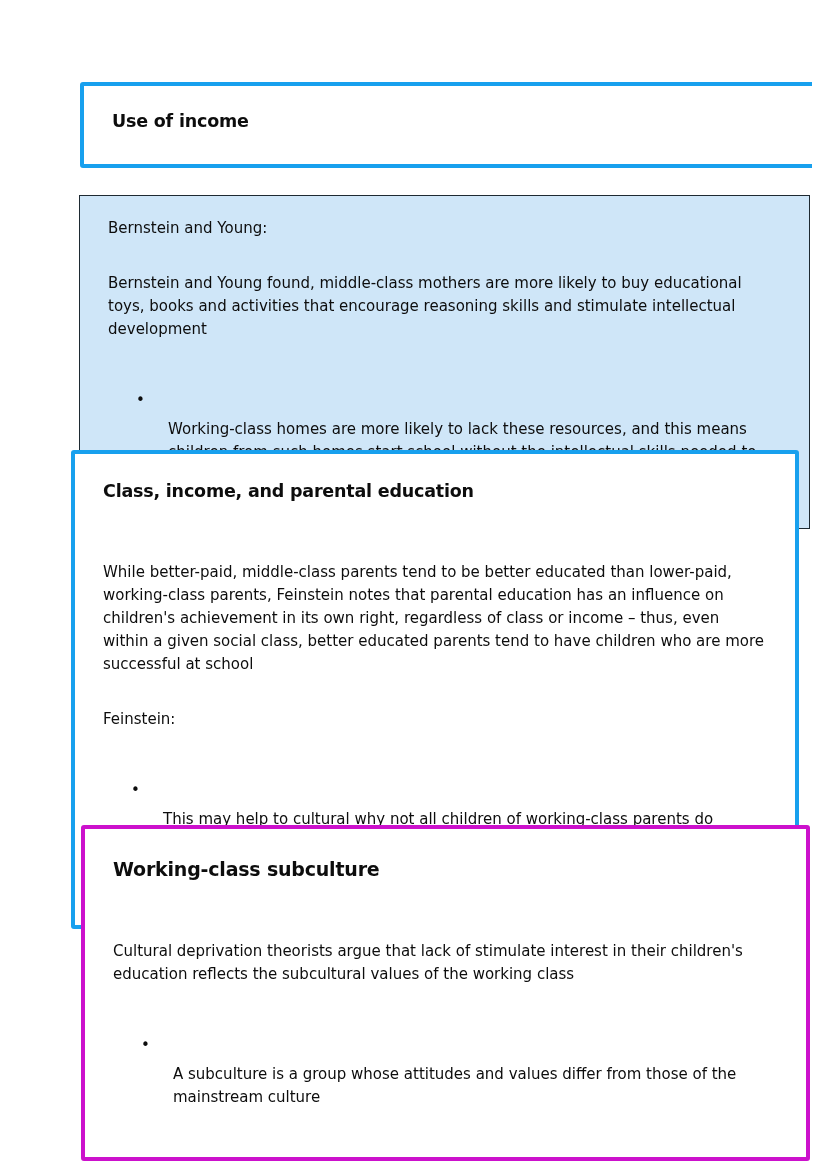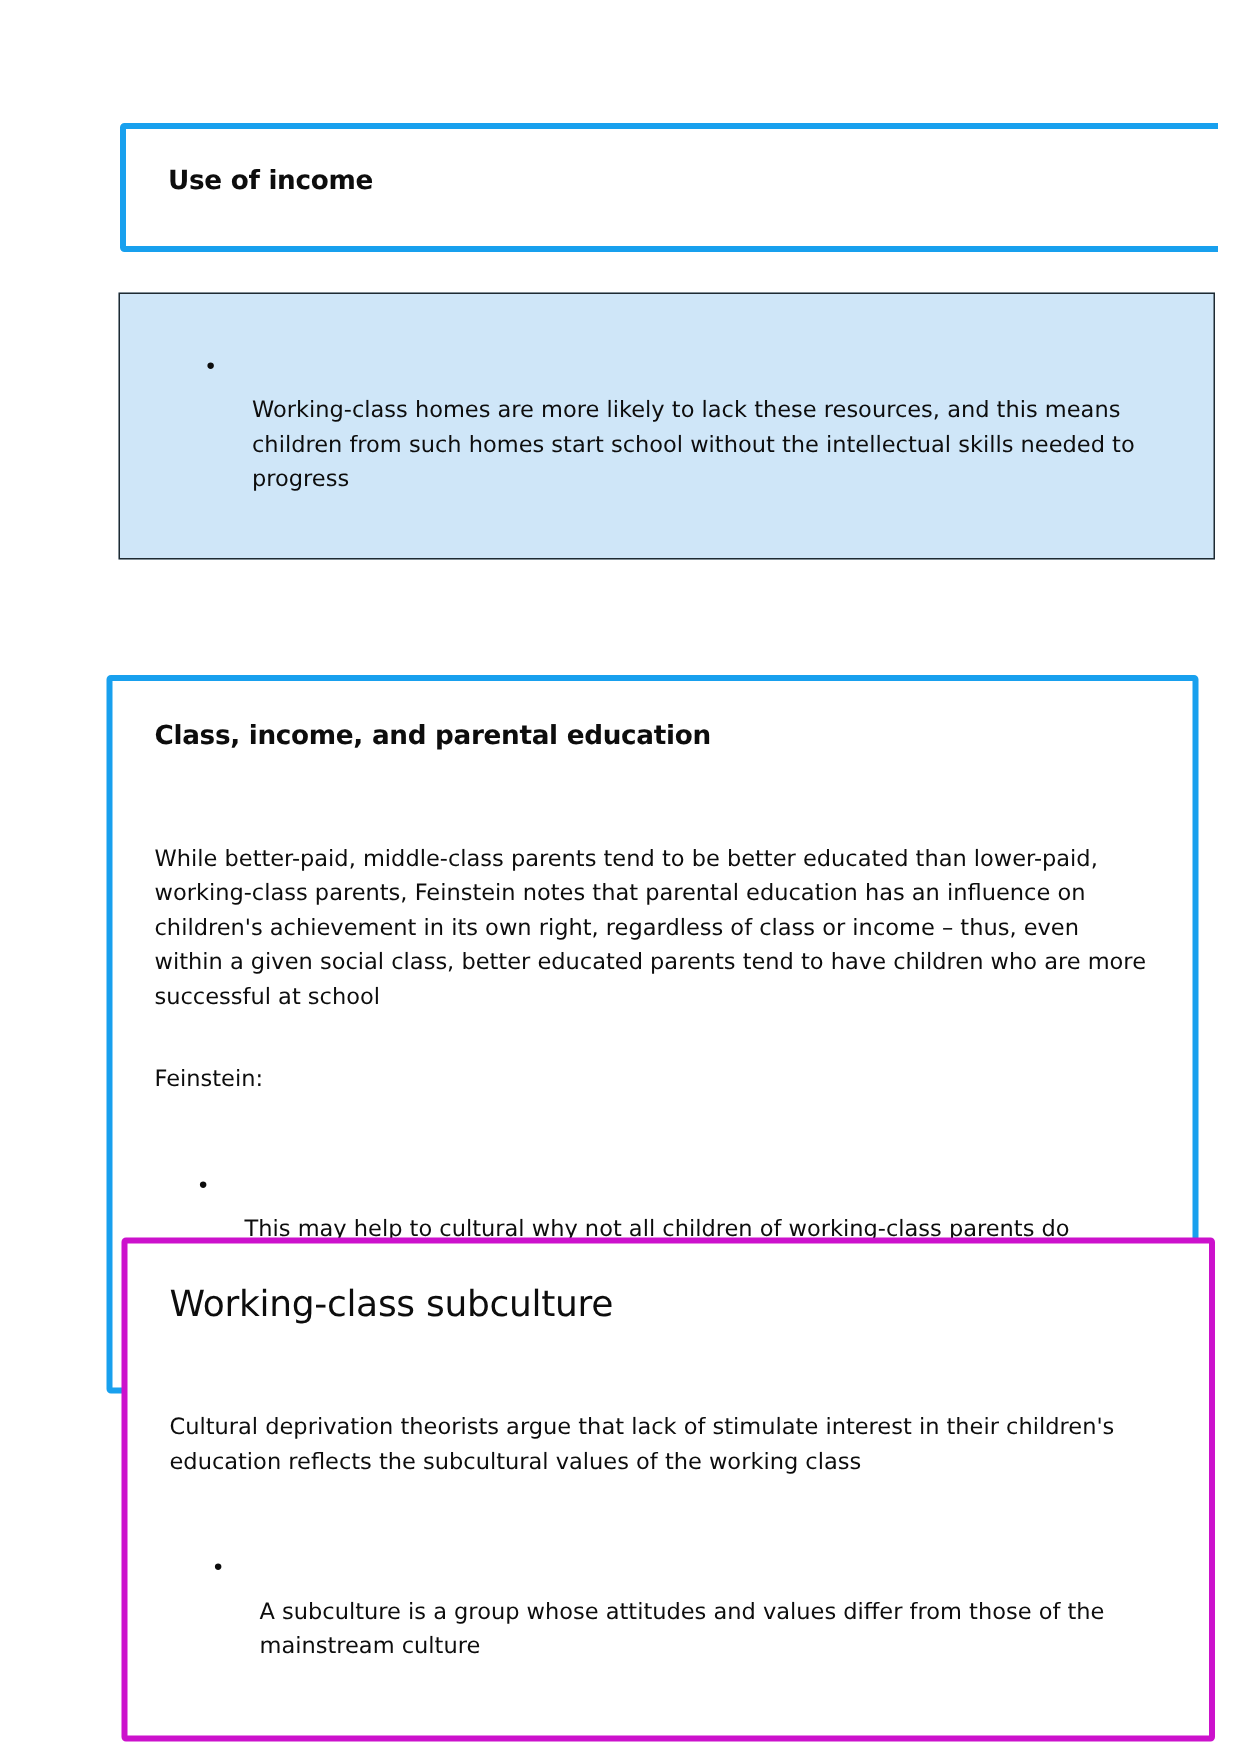--- a/index.html
+++ b/index.html
@@ -49,23 +49,23 @@
     left: 49px; top: 793px; width: 729px;
     padding: 10px 14px 16px 12px;
   }
   .box h2.title-md {
     font-size: 17.5px;
     line-height: 26px;
     font-weight: bold;
     letter-spacing: -0.2px;
   }
   .box h2.title-lg {
-    font-size: 24px;
+    font-size: 19px;
     line-height: 28px;
-    font-weight: normal;
+    font-weight: bold;
     letter-spacing: -0.2px;
   }
   .gap-after { margin-bottom: 25px; }
   .tight-after { margin-bottom: 2px; }
   .bullet {
     display: flex;
     padding-left: 28px;
   }
   .bullet .dot {
     flex: 0 0 24px;
@@ -76,20 +76,22 @@
 </head>
 <body>
 
 <div class="page">
 
   <section class="box outline-blue" id="box-use-of-income">
     <h2 class="title-md tight-after">Use of income</h2>
   </section>
 
   <section class="box filled" id="box-bernstein">
+    <p>Bernstein and Young:</p>
+    <p>Bernstein and Young found, middle-class mothers are more likely to buy educational toys, books and activities that encourage reasoning skills and stimulate intellectual development</p>
     <div class="bullet">
       <span class="dot">•</span>
       <span class="bullet-text">Working-class homes are more likely to lack these resources, and this means children from such homes start school without the intellectual skills needed to progress</span>
     </div>
   </section>
 
   <section class="box outline-blue" id="box-class-income">
     <h2 class="title-md gap-after">Class, income, and parental education</h2>
     <p>While better-paid, middle-class parents tend to be better educated than lower-paid, working-class parents, Feinstein notes that parental education has an influence on children's achievement in its own right, regardless of class or income – thus, even within a given social class, better educated parents tend to have children who are more successful at school</p>
     <p>Feinstein:</p>

